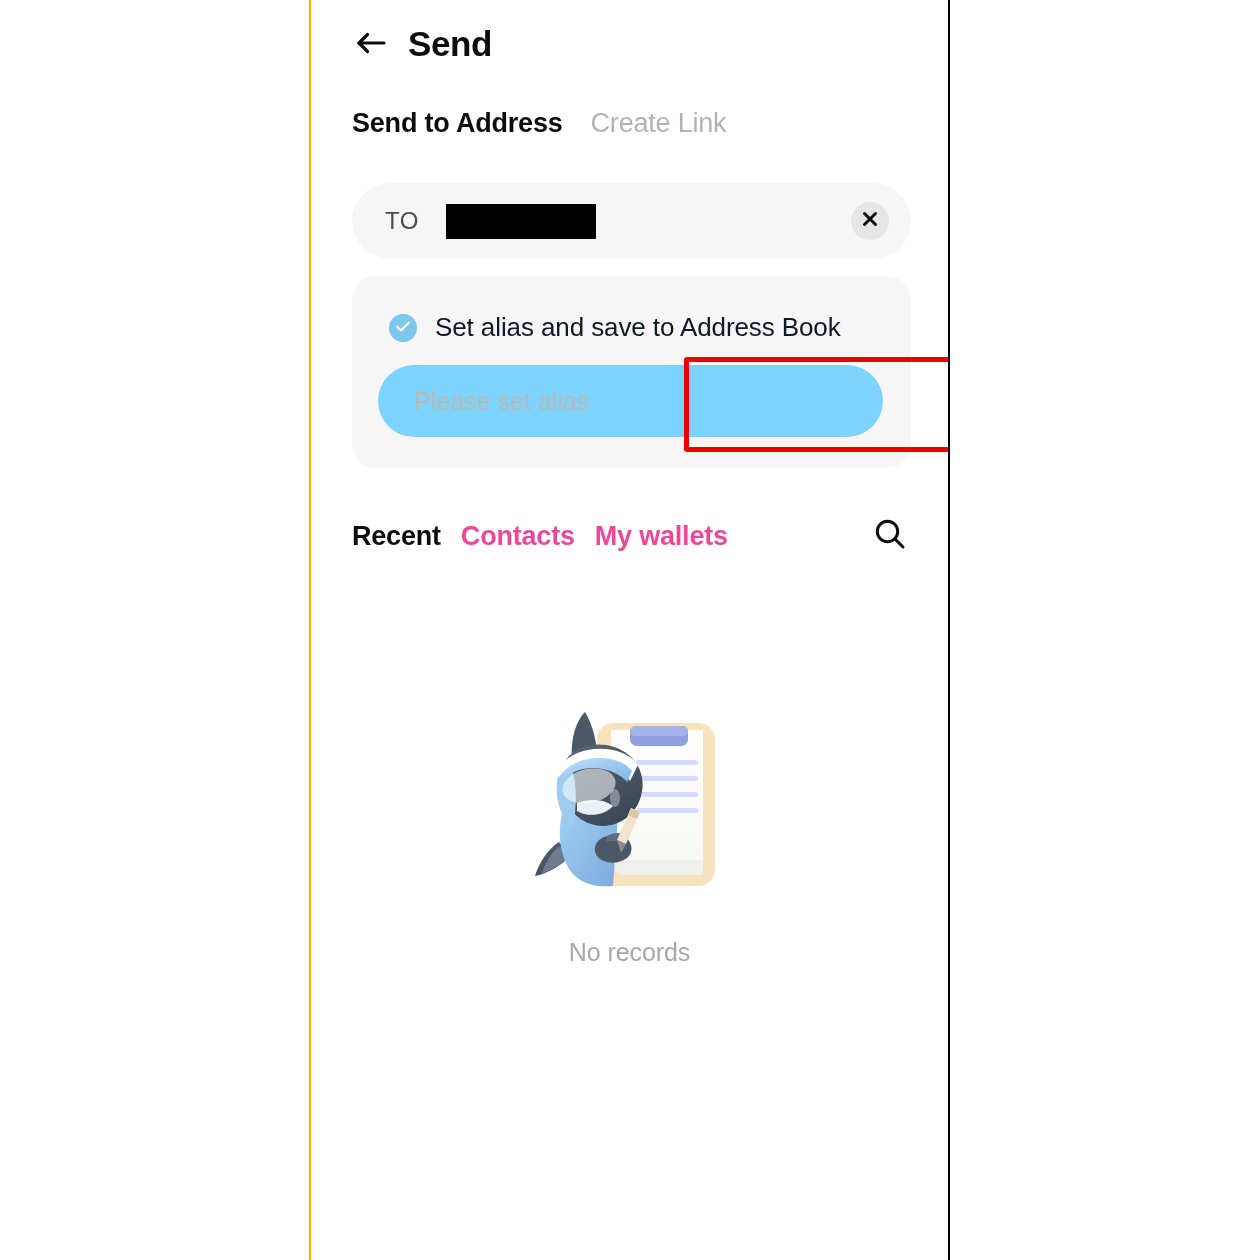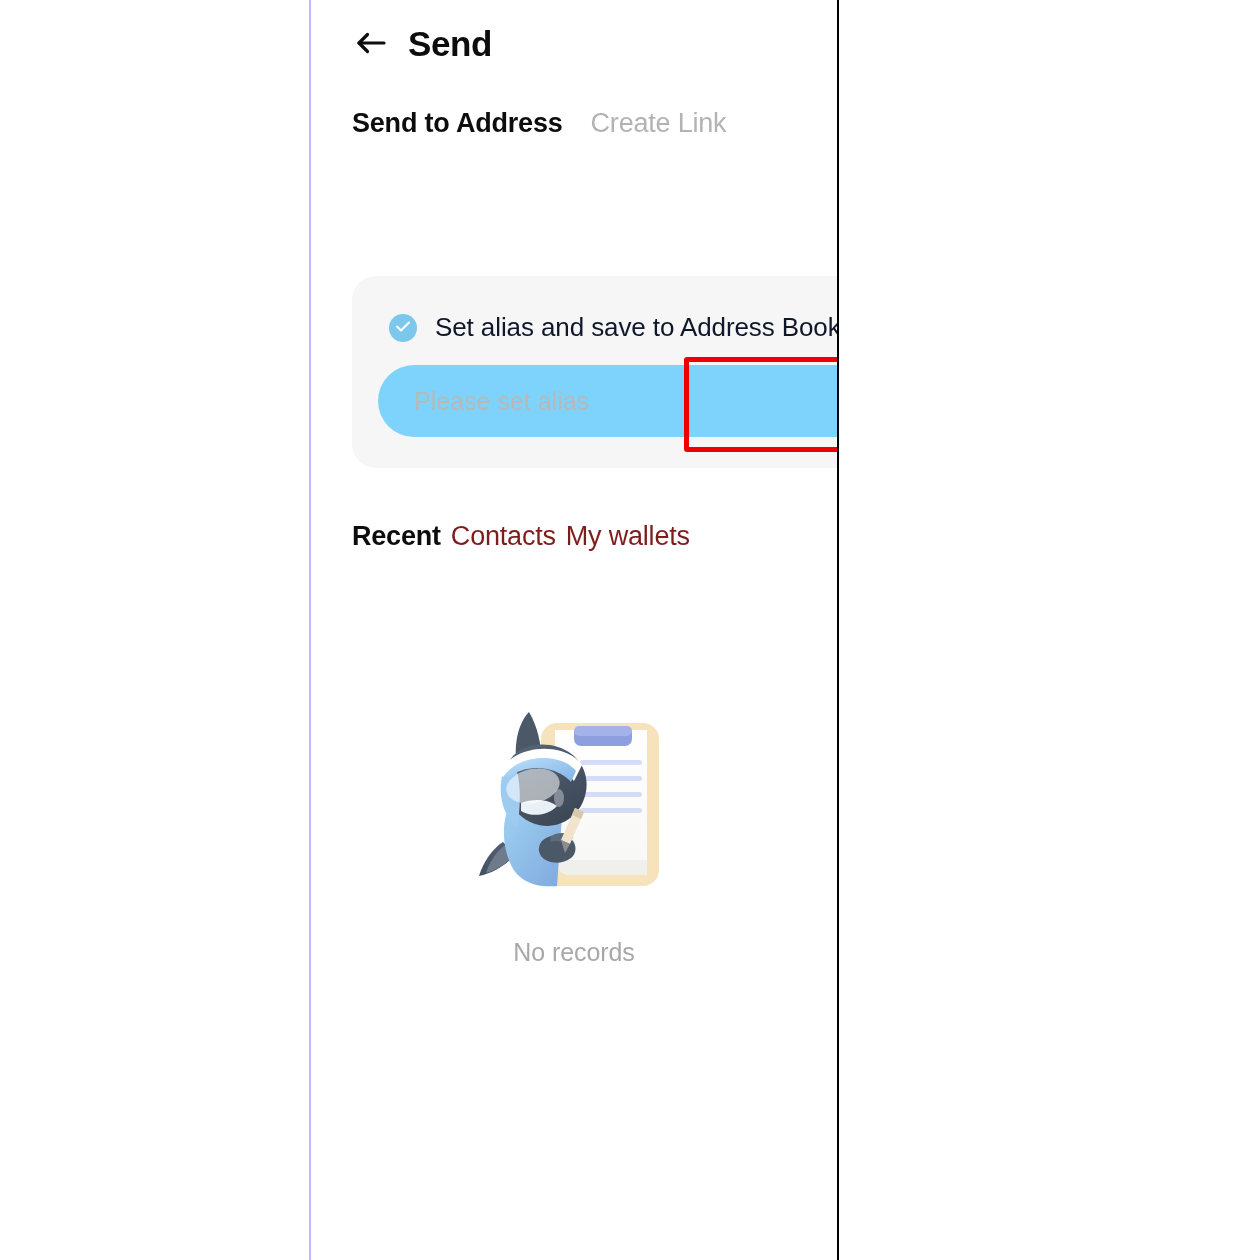--- a/index.html
+++ b/index.html
@@ -14,24 +14,24 @@
     -webkit-font-smoothing: antialiased;
     overflow: hidden;
     position: relative;
   }
 
   
   #phone-frame {
     position: absolute;
     left: 309px;
     top: 0;
-    width: 530px;
+    width: 641px;
     height: 1260px;
     background: #ffffff;
-    border-left: 2px solid #c4b5fd;
+    border-left: 2px solid #eab308;
     border-right: 2px solid #000000;
     box-sizing: border-box;
   }
   #screen {
     position: absolute;
     inset: 0;
     background: #ffffff;
     overflow: hidden;
   }
 
@@ -204,21 +204,21 @@
     align-items: baseline;
     gap: 10px;
   }
   .list-tab {
     font-size: 27px;
     letter-spacing: -0.2px;
     cursor: pointer;
     white-space: nowrap;
   }
   .list-tab.active { font-weight: 700; color: #0d0d0d; }
-  .list-tab.inactive { font-weight: 400; color: #7f1d1d; }
+  .list-tab.inactive { font-weight: 700; color: #ec4899; margin-left: 10px; }
   #search-button {
     margin-left: auto;
     width: 42px; height: 42px;
     display: flex; align-items: center; justify-content: center;
     cursor: pointer;
   }
 
   
   #empty-state {
     position: absolute;
@@ -274,20 +274,31 @@
         </span>
       </div>
       <div id="page-title">Send</div>
     </div>
 
     <div id="mode-tabs">
       <div class="mode-tab active">Send to Address</div>
       <div class="mode-tab inactive">Create Link</div>
     </div>
 
+    <div id="to-field">
+      <span id="to-label">TO</span>
+      <span id="to-address-redacted"></span>
+      <span id="to-clear-button">
+        <span>
+          <svg width="18" height="18" viewBox="0 0 18 18" fill="none">
+            <path d="M3.5 3.5l11 11M14.5 3.5l-11 11" stroke="#0d0d0d" stroke-width="3" stroke-linecap="round"></path>
+          </svg>
+        </span>
+      </span>
+    </div>
 
     <div id="alias-card">
       <div id="alias-checkbox-row">
         <span id="alias-checkbox">
           <span>
             <svg width="16" height="13" viewBox="0 0 16 13" fill="none">
               <path d="M2 6.6L6 10.4L14 2.6" stroke="#ffffff" stroke-width="2.1" stroke-linecap="round" stroke-linejoin="round"></path>
             </svg>
           </span>
         </span>

